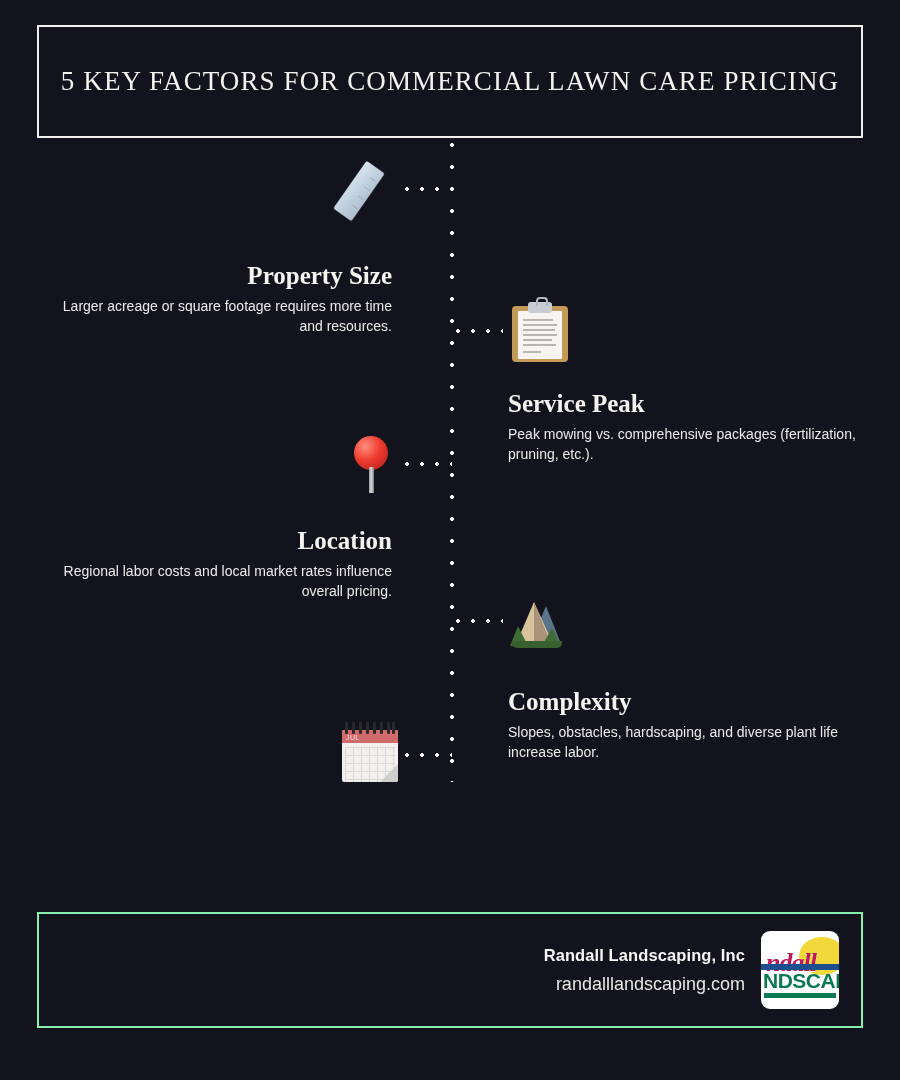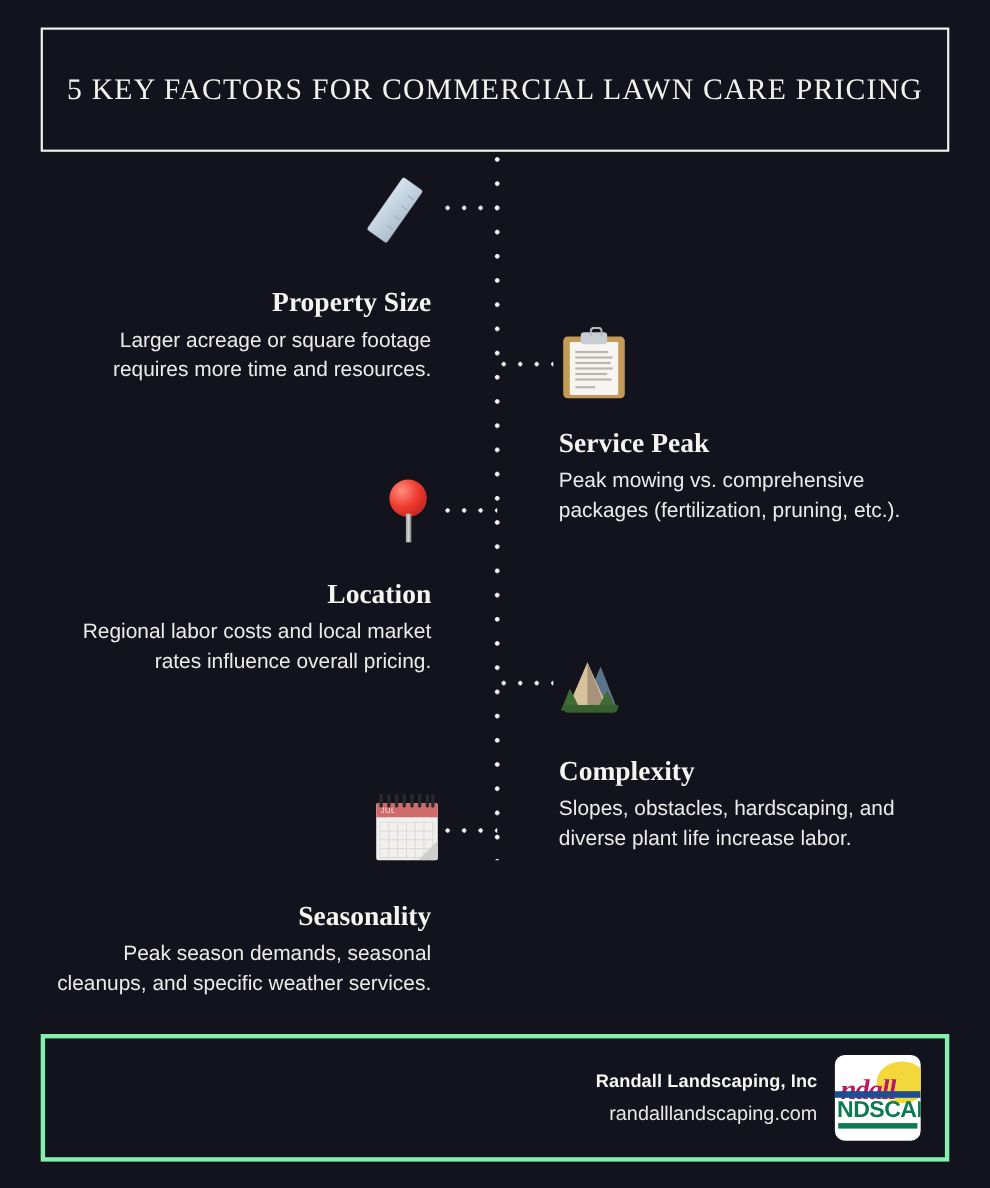--- a/index.html
+++ b/index.html
@@ -66,21 +66,21 @@
     margin: 0;
     font-family: "Liberation Serif", "DejaVu Serif", serif;
     font-weight: 700;
     font-size: 25px;
     color: #f6f4f1;
     line-height: 1.15;
   }
   .block p {
     margin: 6px 0 0 0;
     font-family: "Liberation Sans", sans-serif;
-    font-size: 19px;
+    font-size: 14px;
     line-height: 1.42;
     color: #eceaea;
   }
   .block.left { text-align: right; }
   .block.right { text-align: left; }
 
   
   .icon { position: absolute; }
 
   
@@ -239,24 +239,24 @@
     position: absolute; top: 0;
     width: 3px; height: 12px;
     background: #2a2a2e;
     border-radius: 1px;
   }
 
   
   .footer-box {
     position: absolute;
     left: 37px;
-    top: 940px;
+    top: 912px;
     width: 826px;
     height: 116px;
-    border: 4px solid #86efac;
+    border: 2px solid #86efac;
     box-sizing: border-box;
   }
   .footer-inner {
     position: absolute;
     right: 22px;
     top: 50%;
     transform: translateY(-50%);
     display: flex;
     align-items: center;
     gap: 16px;
@@ -397,24 +397,20 @@
       <span style="left:0px;"></span>
         <span style="left:7px;"></span>
       <span style="left:14px;"></span>
         <span style="left:21px;"></span>
       <span style="left:28px;"></span>
         <span style="left:35px;"></span>
       <span style="left:42px;"></span>
         <span style="left:47px;"></span>
     </div>
   </div>
-  <div class="block left" style="left:42px; top:820px; width:350px;">
-    <h2>Seasonality</h2>
-    <p>Peak season demands, seasonal cleanups, and specific weather services.</p>
-  </div>
 
   <div class="footer-box">
     <div class="footer-inner">
       <div class="footer-text">
         <div class="footer-company">Randall Landscaping, Inc</div>
         <div class="footer-site">randalllandscaping.com</div>
       </div>
       <div class="logo">
         <div class="logo-sun"></div>
         <div class="logo-script">ndall</div>

